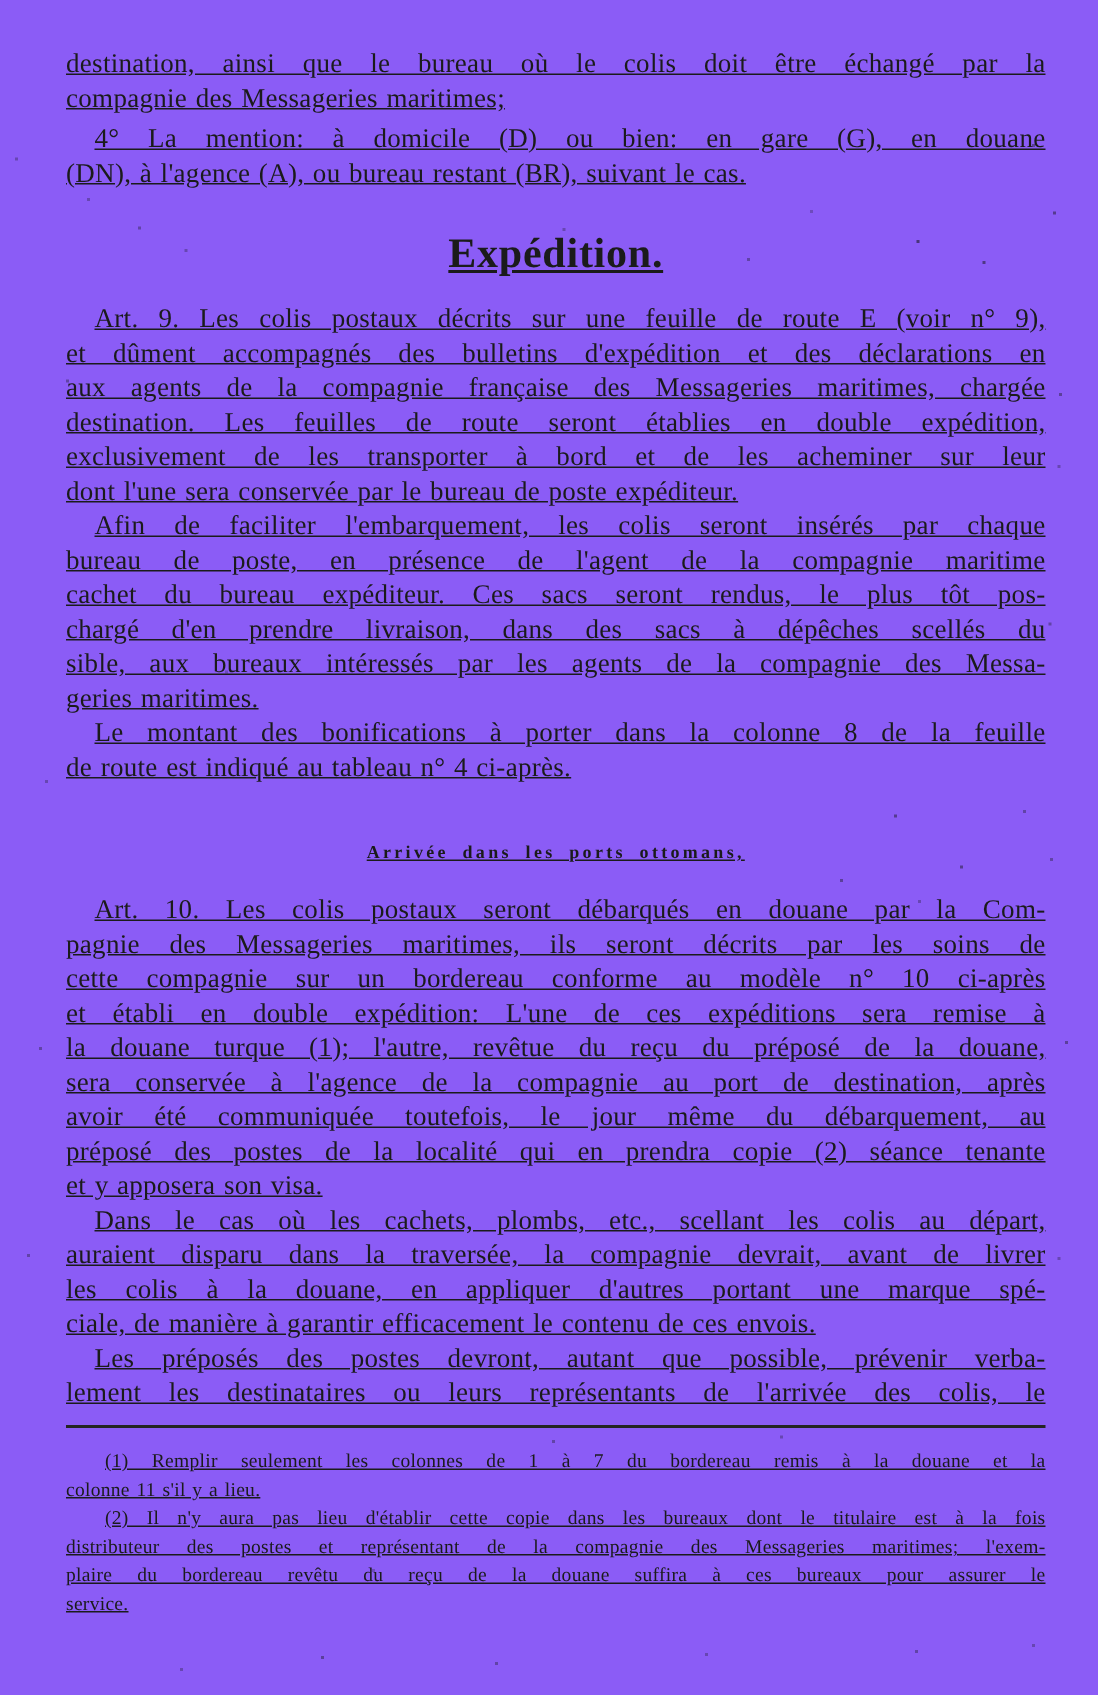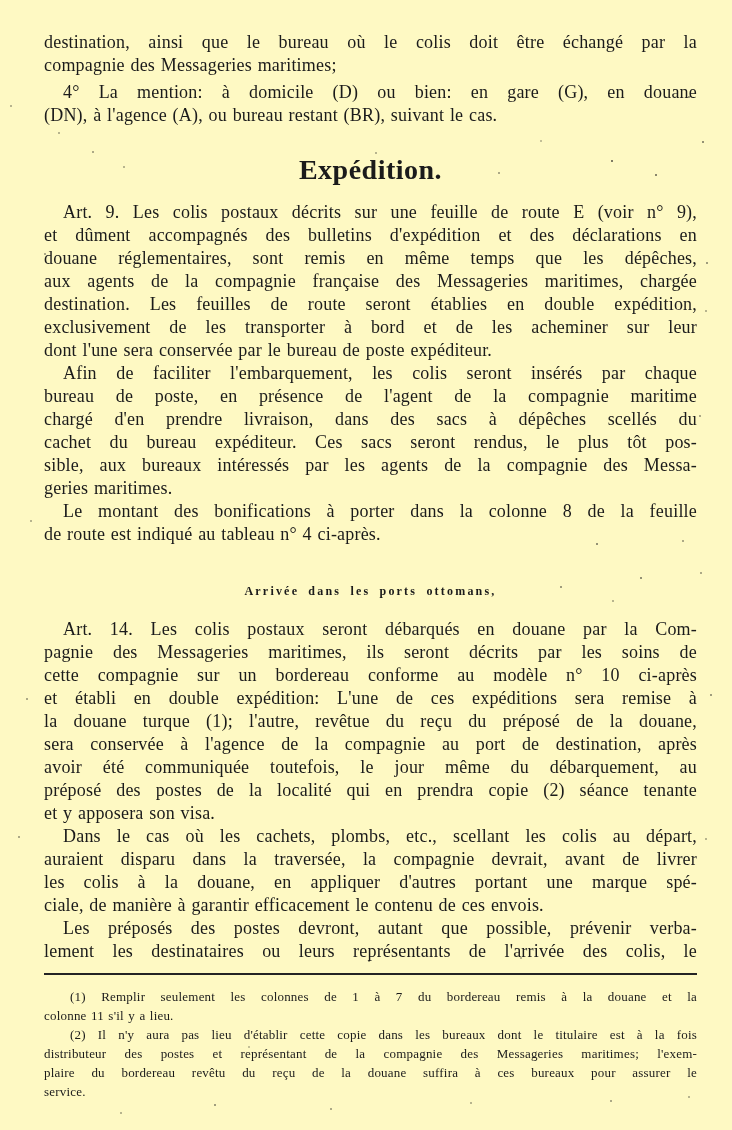--- a/index.html
+++ b/index.html
@@ -5,24 +5,25 @@
   html, body {
     margin: 0;
     padding: 0;
     background: #e8e8e4;
   }
   .page {
     position: relative;
     width: 732px;
     height: 1130px;
     margin: 0 auto;
-    background: #fef9c3;
+    background: #8b5cf6;
     overflow: hidden;
     font-family: "Liberation Serif", "DejaVu Serif", serif;
     color: #1b1b1b;
+    text-decoration: underline;
   }
   .text-column {
     position: relative;
     box-sizing: border-box;
     width: 732px;
     height: 100%;
     padding: 31px 35px 20px 44px;
   }
   
   .para { font-size: 18px; line-height: 23px; }
@@ -125,45 +126,44 @@
     <div class="para indent m-top4">
         <div class="tline">4° La mention: à domicile (D) ou bien: en gare (G), en douane</div>
         <div class="tline final">(DN), à l'agence (A), ou bureau restant (BR), suivant le cas.</div>
       </div>
 
     <div class="section-heading heading-expedition">Expédition.</div>
 
     <div class="para indent">
         <div class="tline">Art. 9. Les colis postaux décrits sur une feuille de route E (voir n° 9),</div>
         <div class="tline">et dûment accompagnés des bulletins d'expédition et des déclarations en</div>
-        <div class="tline">douane réglementaires, sont remis en même temps que les dépêches,</div>
         <div class="tline">aux agents de la compagnie française des Messageries maritimes, chargée</div>
         <div class="tline">destination. Les feuilles de route seront établies en double expédition,</div>
         <div class="tline">exclusivement de les transporter à bord et de les acheminer sur leur</div>
         <div class="tline final">dont l'une sera conservée par le bureau de poste expéditeur.</div>
       </div>
 
     <div class="para indent">
         <div class="tline">Afin de faciliter l'embarquement, les colis seront insérés par chaque</div>
         <div class="tline">bureau de poste, en présence de l'agent de la compagnie maritime</div>
+        <div class="tline">cachet du bureau expéditeur. Ces sacs seront rendus, le plus tôt pos-</div>
         <div class="tline">chargé d'en prendre livraison, dans des sacs à dépêches scellés du</div>
-        <div class="tline">cachet du bureau expéditeur. Ces sacs seront rendus, le plus tôt pos-</div>
         <div class="tline">sible, aux bureaux intéressés par les agents de la compagnie des Messa-</div>
         <div class="tline final">geries maritimes.</div>
       </div>
 
     <div class="para indent">
         <div class="tline">Le montant des bonifications à porter dans la colonne 8 de la feuille</div>
         <div class="tline final">de route est indiqué au tableau n° 4 ci-après.</div>
       </div>
 
     <div class="section-heading heading-arrivee">Arrivée dans les ports ottomans,</div>
 
     <div class="para indent">
-        <div class="tline">Art. 14. Les colis postaux seront débarqués en douane par la Com-</div>
+        <div class="tline">Art. 10. Les colis postaux seront débarqués en douane par la Com-</div>
         <div class="tline">pagnie des Messageries maritimes, ils seront décrits par les soins de</div>
         <div class="tline">cette compagnie sur un bordereau conforme au modèle n° 10 ci-après</div>
         <div class="tline">et établi en double expédition: L'une de ces expéditions sera remise à</div>
         <div class="tline">la douane turque (1); l'autre, revêtue du reçu du préposé de la douane,</div>
         <div class="tline">sera conservée à l'agence de la compagnie au port de destination, après</div>
         <div class="tline">avoir été communiquée toutefois, le jour même du débarquement, au</div>
         <div class="tline">préposé des postes de la localité qui en prendra copie (2) séance tenante</div>
         <div class="tline final">et y apposera son visa.</div>
       </div>
 

